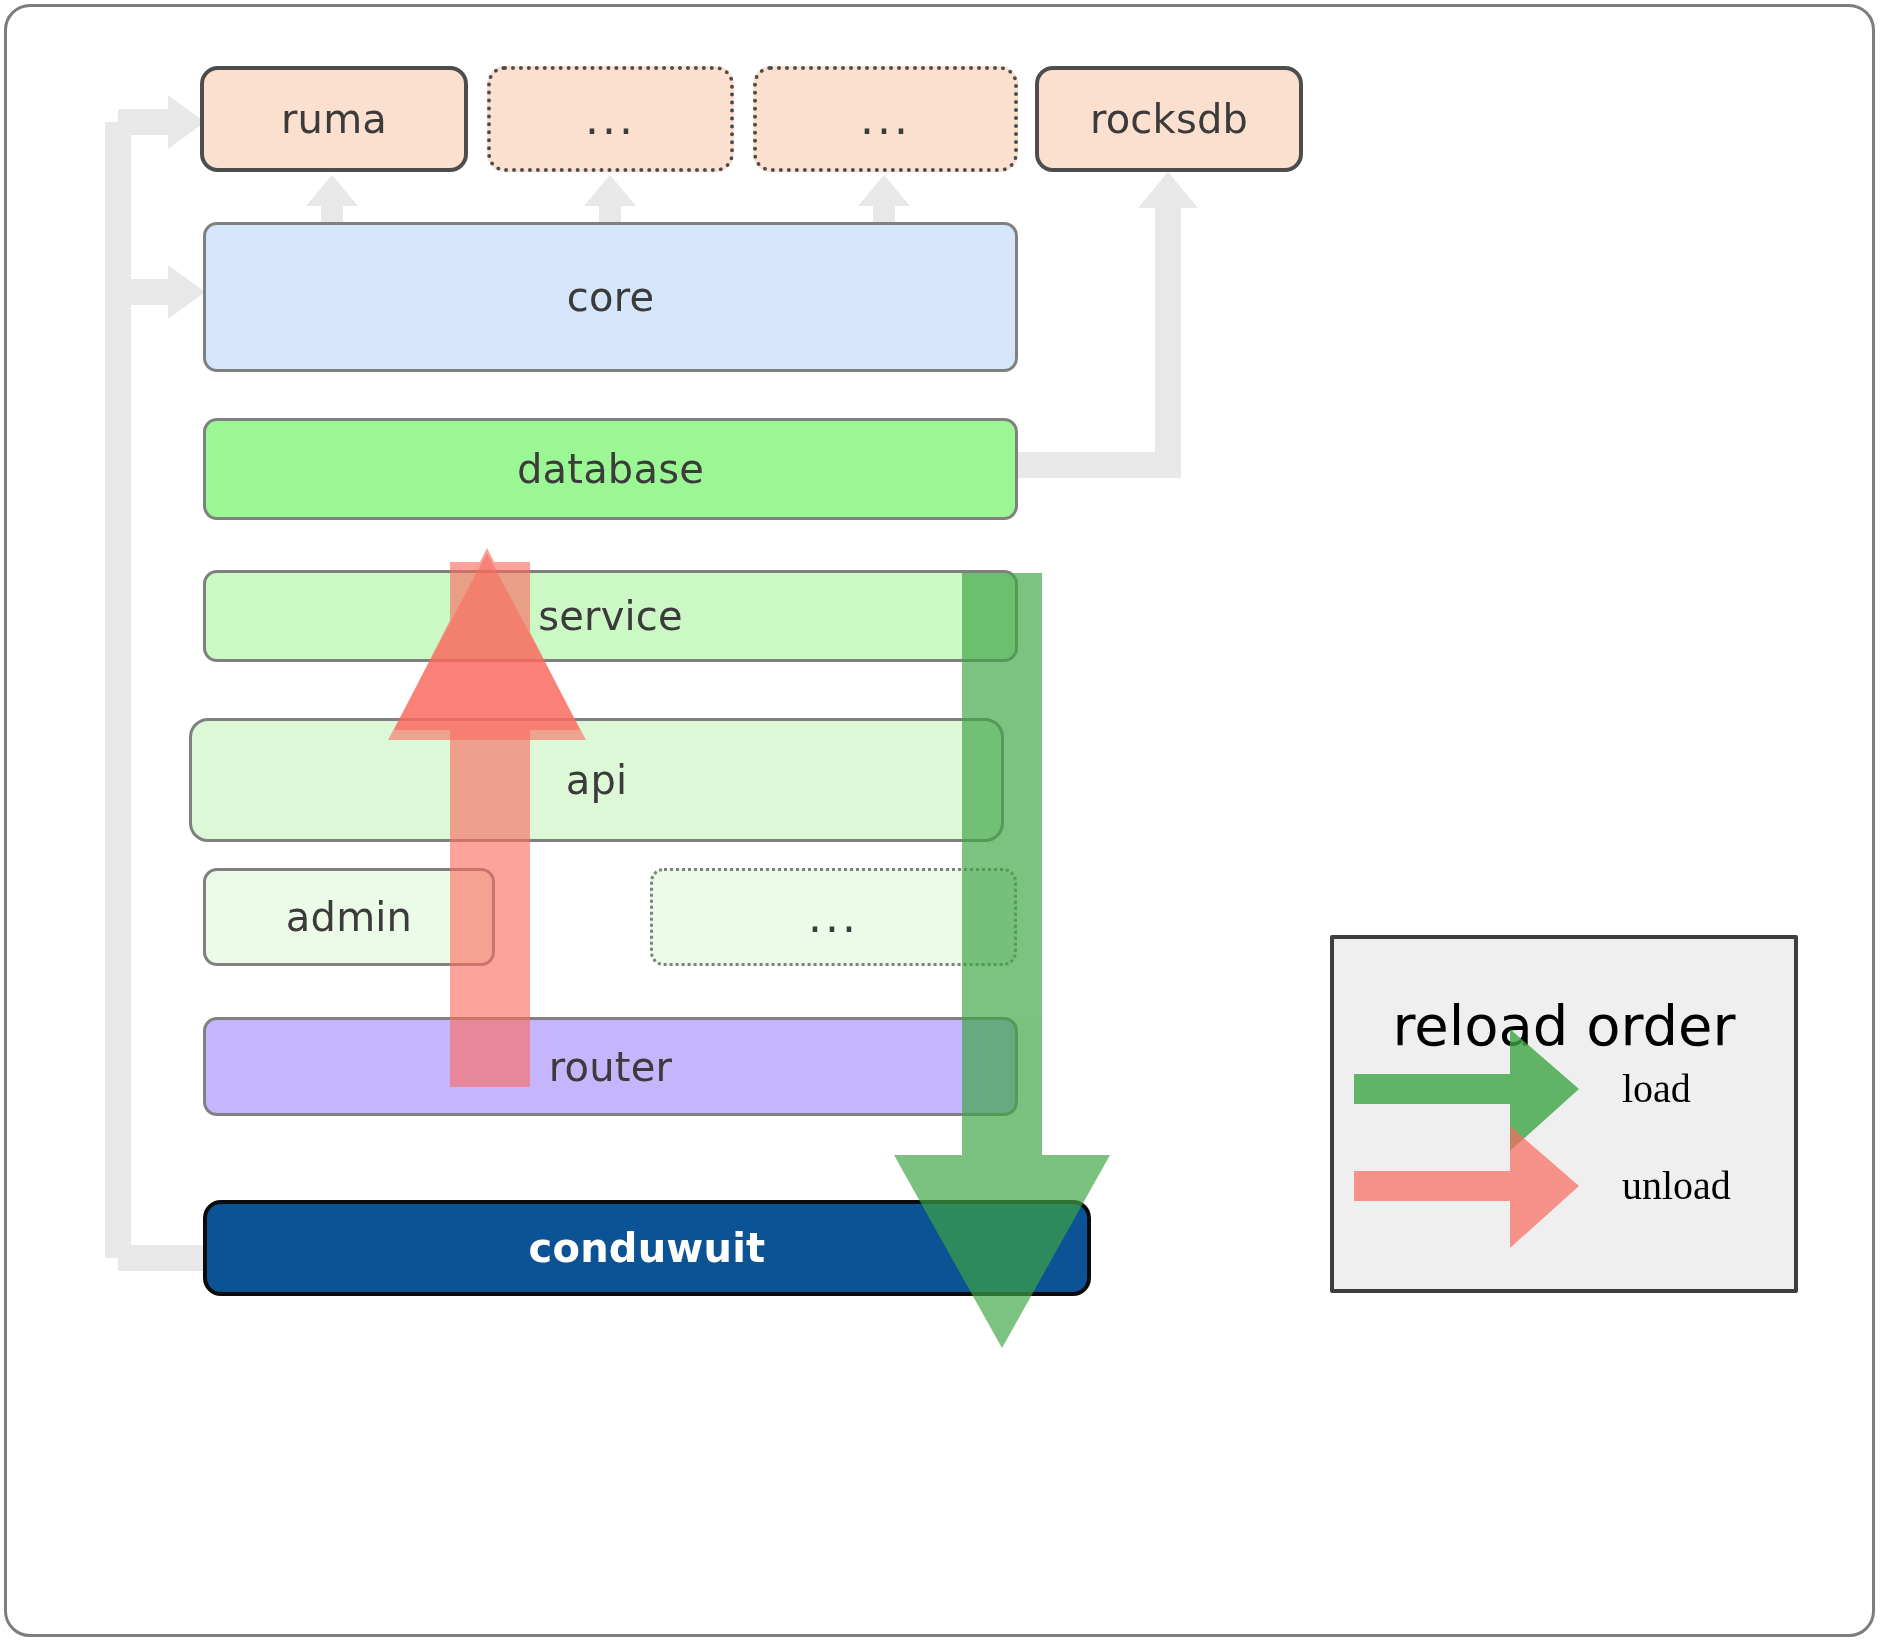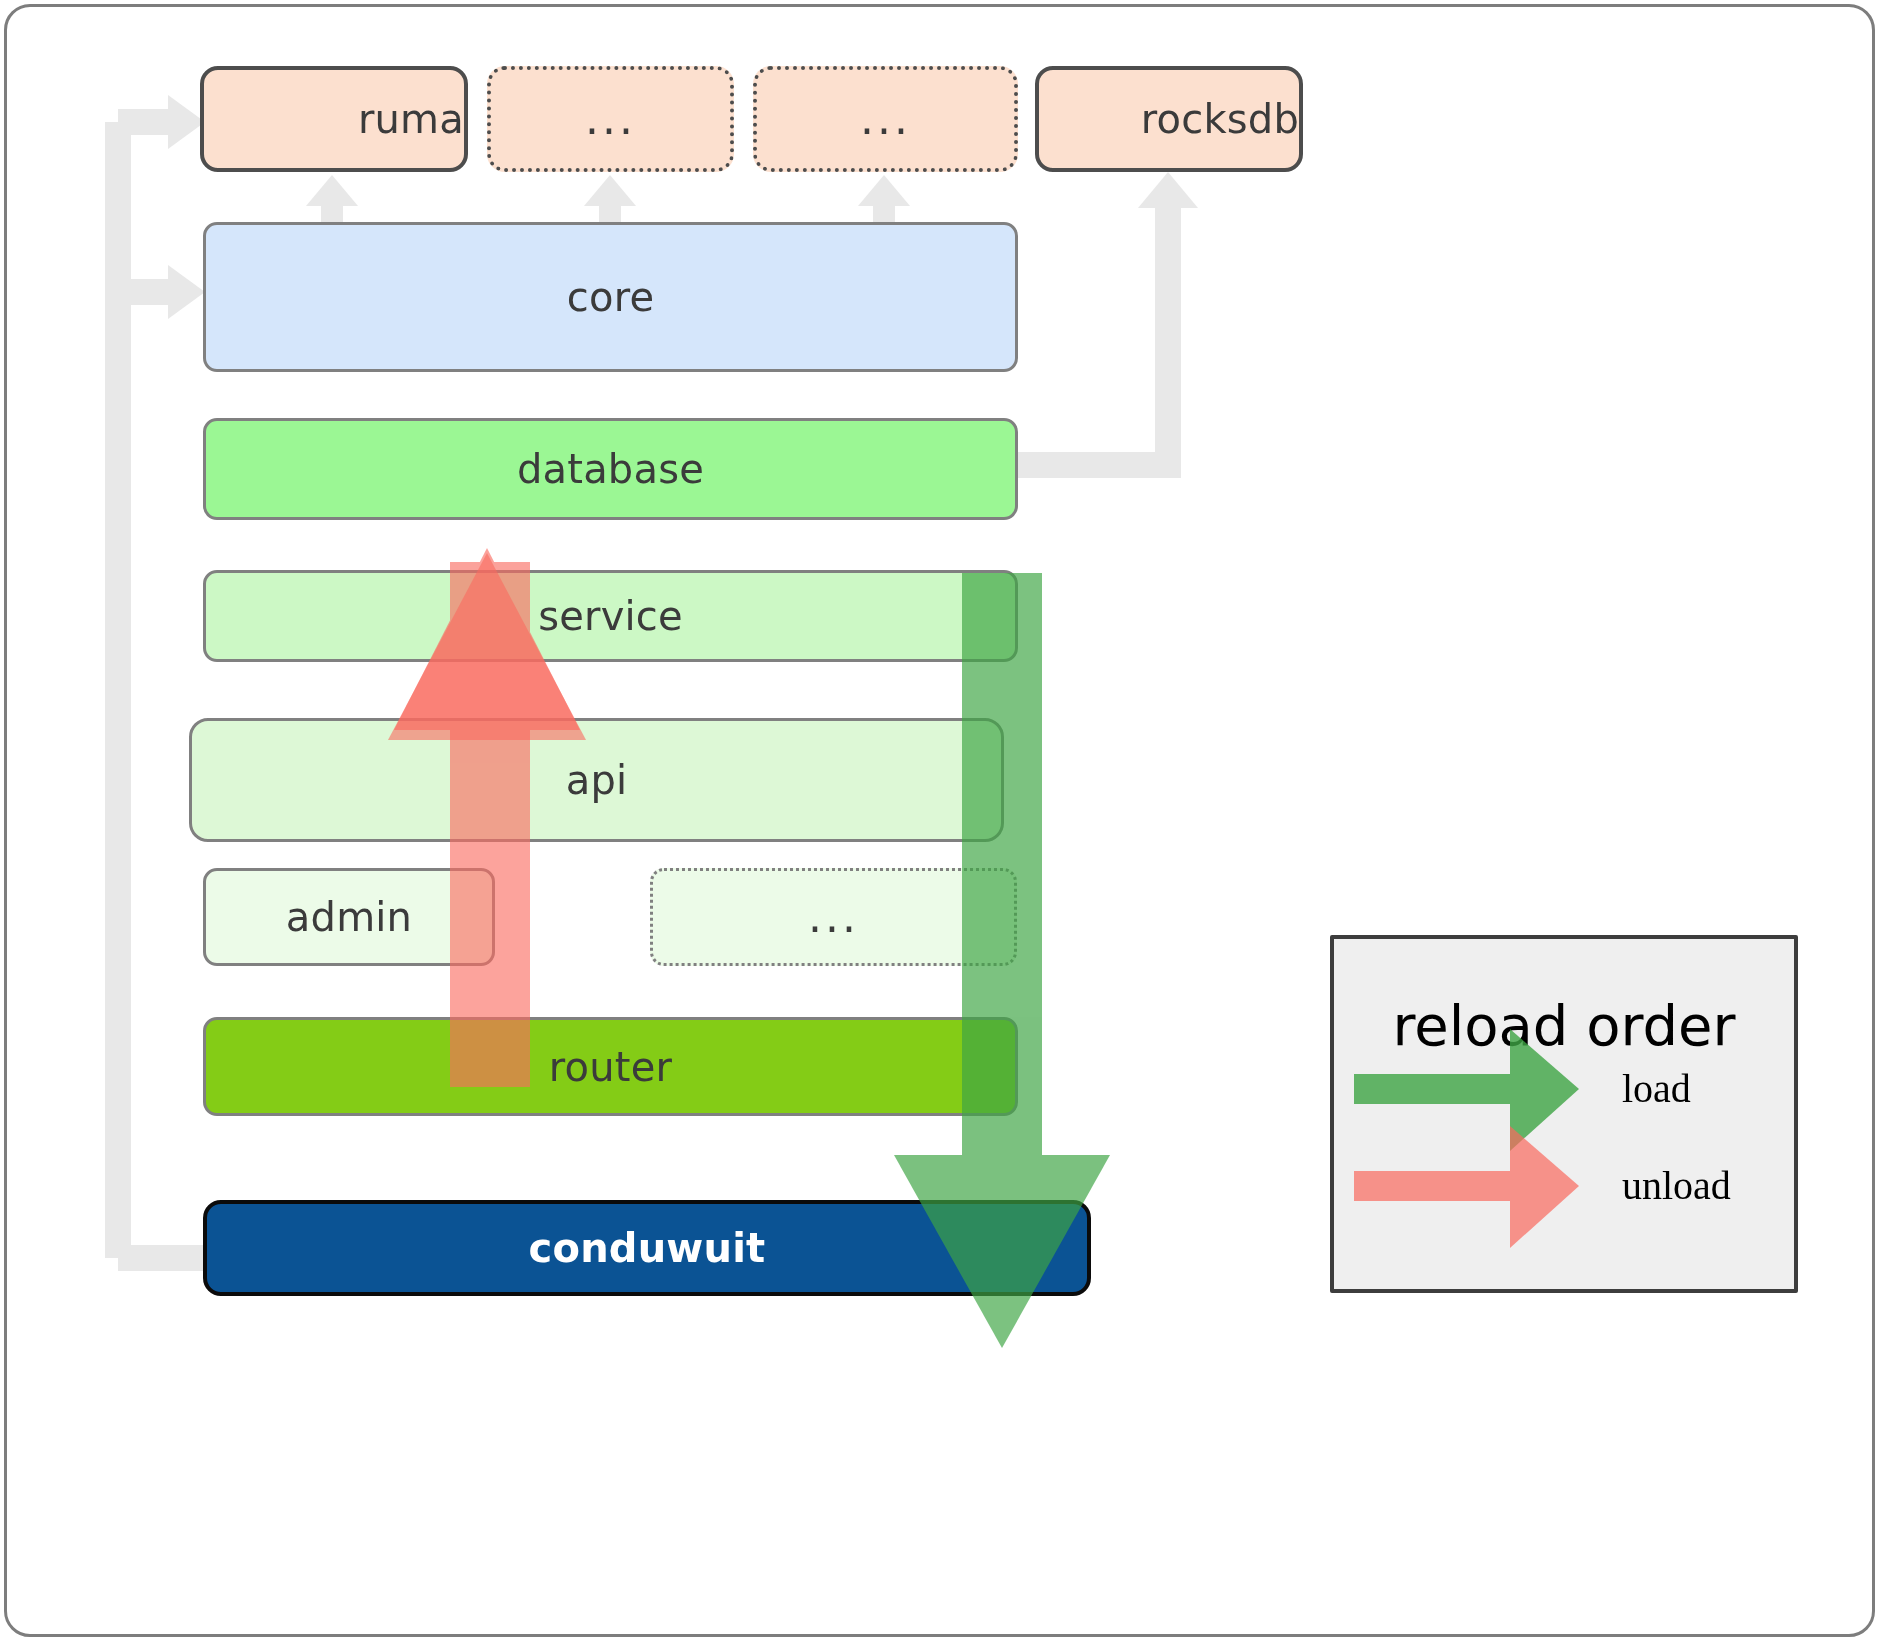--- a/index.html
+++ b/index.html
@@ -14,29 +14,29 @@
   }
   svg.layer{position:absolute;left:0;top:0;width:1883px;height:1643px;pointer-events:none;}
   .node{
     position:absolute;box-sizing:border-box;
     display:flex;align-items:center;justify-content:center;
     border-radius:14px;
     font-size:40px;color:#3b3b3b;font-weight:400;
     letter-spacing:.2px;
   }
   .node .lbl{position:relative;z-index:3;}
-  .ext{background:#fce0cf;border:4px solid #4d4d4d;border-radius:18px;justify-content:flex-end;}
+  .ext{background:#fce0cf;border:4px solid #4d4d4d;border-radius:18px;}
   .ext-d{background:#fce0cf;border:4px dotted #4d4d4d;border-radius:18px;}
   .core{background:#d5e6fb;border:3px solid #808080;}
   .database{background:#9bf794;border:3px solid #808080;}
   .service{background:#ccf8c5;border:3px solid #808080;}
   .api{background:#ddf8d6;border:3px solid #808080;}
   .admin{background:#ecfbe8;border:3px solid #808080;}
   .dots-l{background:#ecfbe8;border:3px dotted #808080;}
-  .router{background:#84cc16;border:3px solid #808080;}
+  .router{background:#c4b5fd;border:3px solid #808080;}
   .conduwuit{background:#0b5394;border:4px solid #0b0b0b;border-radius:18px;color:#ffffff;font-weight:700;}
   .legend{
     position:absolute;background:#efefef;border:4px solid #3d3d3d;
     border-radius:2px;box-sizing:border-box;
   }
   .legend-title{
     position:absolute;width:100%;text-align:center;top:54px;
     font-size:56px;color:#000;
   }
   .legend-label{position:absolute;font-size:40px;color:#000;font-family:Liberation Serif, serif;}

